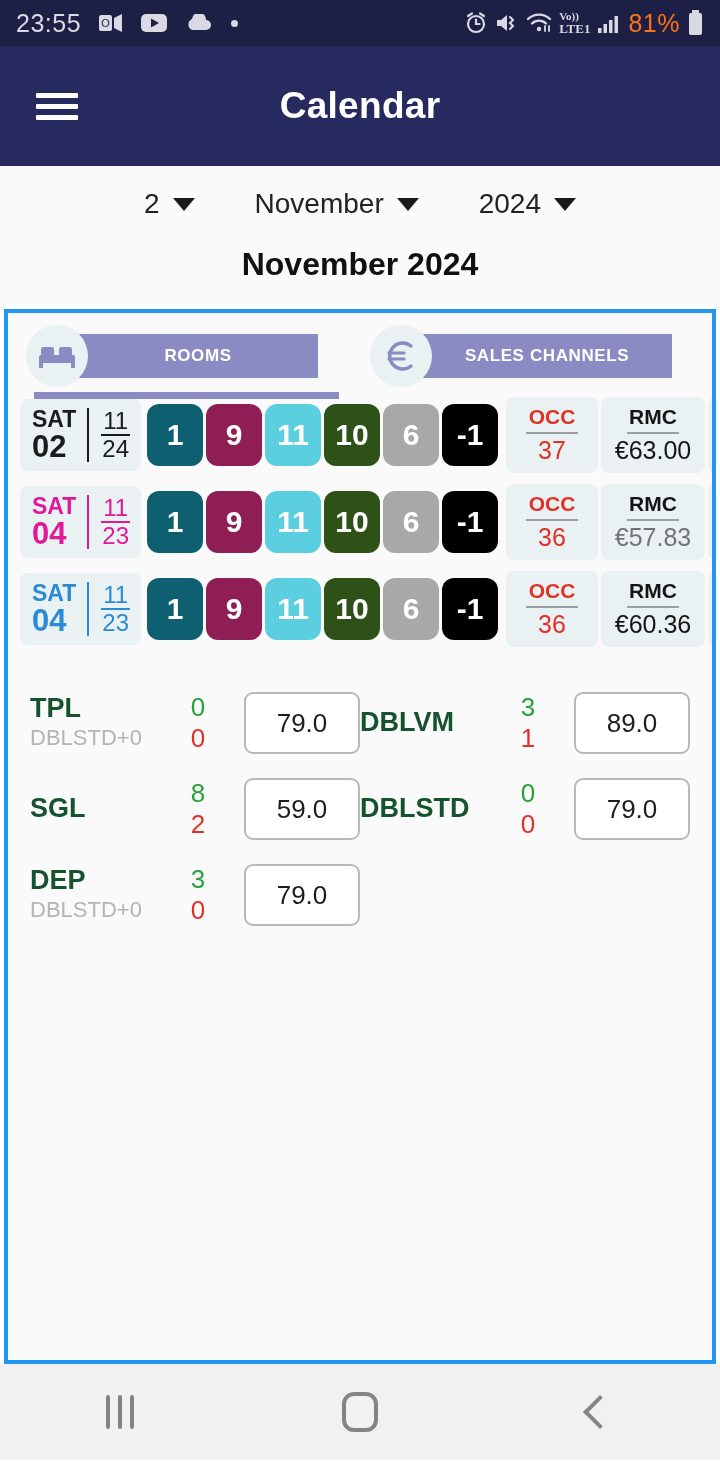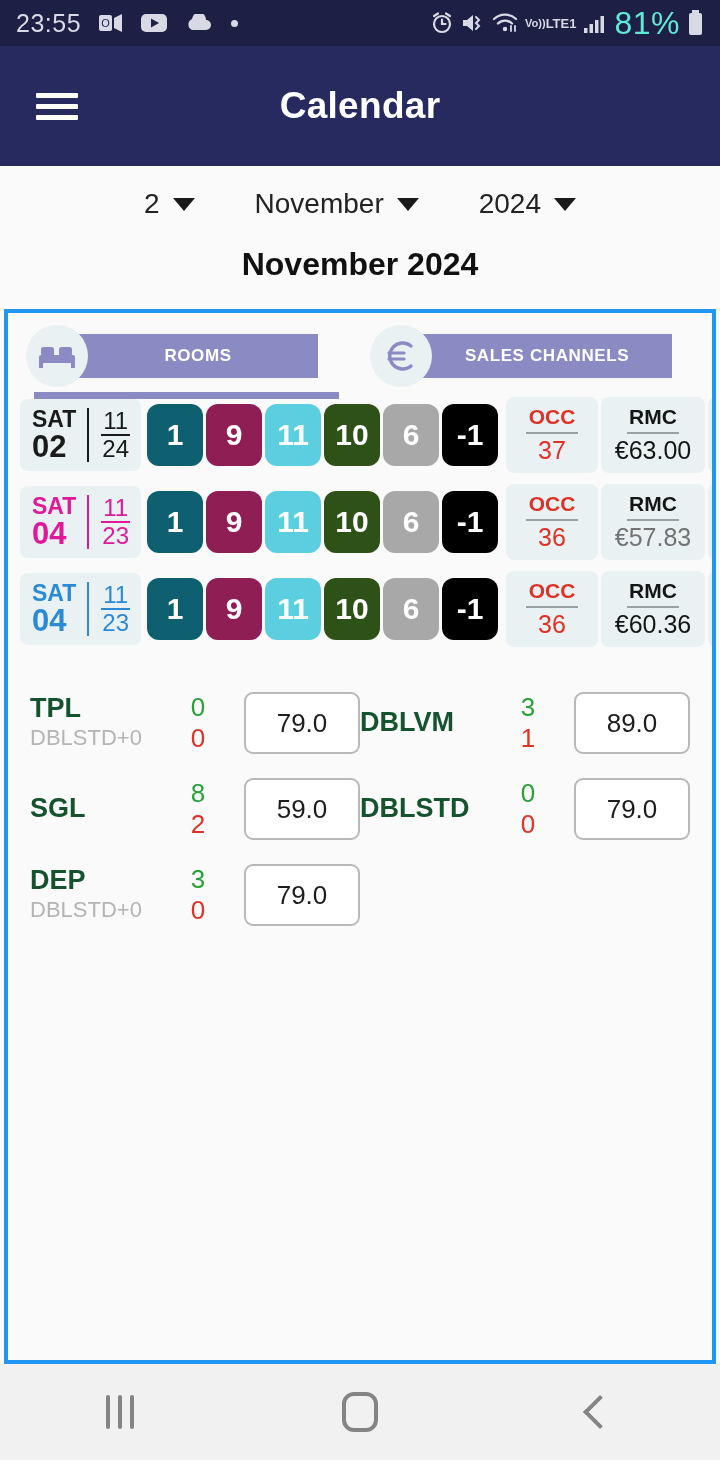--- a/index.html
+++ b/index.html
@@ -13,23 +13,23 @@
   
   .status-bar {
     height:46px; background:#1e1f45; color:#d8d9e4;
     display:flex; align-items:center; padding:0 16px;
     font-size:23px;
   }
   .sb-left { display:flex; align-items:center; gap:18px; }
   .sb-time { font-size:25px; letter-spacing:.5px; color:#d9dae6; }
   .sb-right { margin-left:auto; display:flex; align-items:center; gap:7px; }
   .sb-ico { display:inline-flex; align-items:center; }
-  .sb-batt-txt { font-size:32px; color:#5eead4; letter-spacing:.5px; }
+  .sb-batt-txt { font-size:25px; color:#f97316; letter-spacing:.5px; }
   .sb-dot { width:7px; height:7px; border-radius:50%; background:#d8d9e4; display:inline-block; }
-  .volte-wrap { display:flex; align-items:center; line-height:1; }
+  .volte-wrap { display:flex; flex-direction:column; line-height:1;font-family:Liberation Serif, serif; }
   .volte-top { font-size:11px; font-weight:bold; }
   .volte-bot { font-size:13px; font-weight:bold; }
 
   
   .app-bar {
     height:120px; background:#262a5e; position:relative;
     display:flex; align-items:center;
   }
   .hamburger { position:absolute; left:36px; width:42px; cursor:pointer; }
   .hamburger span { display:block; height:5px; background:#fff; border-radius:1px; margin:6px 0; }

